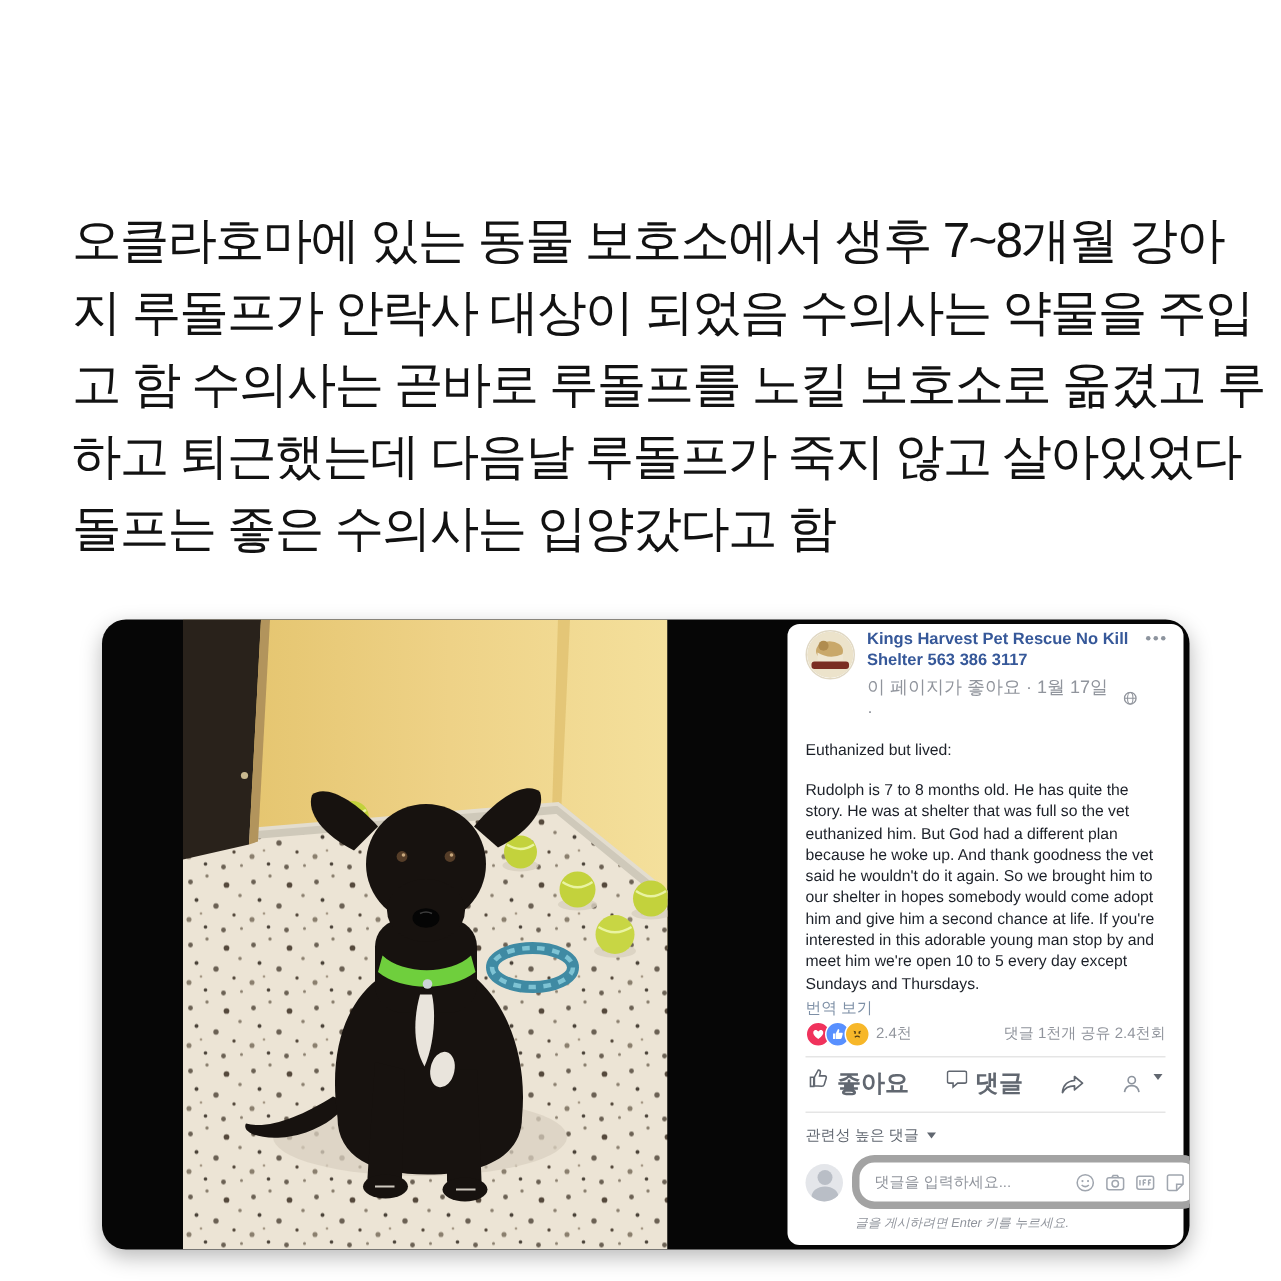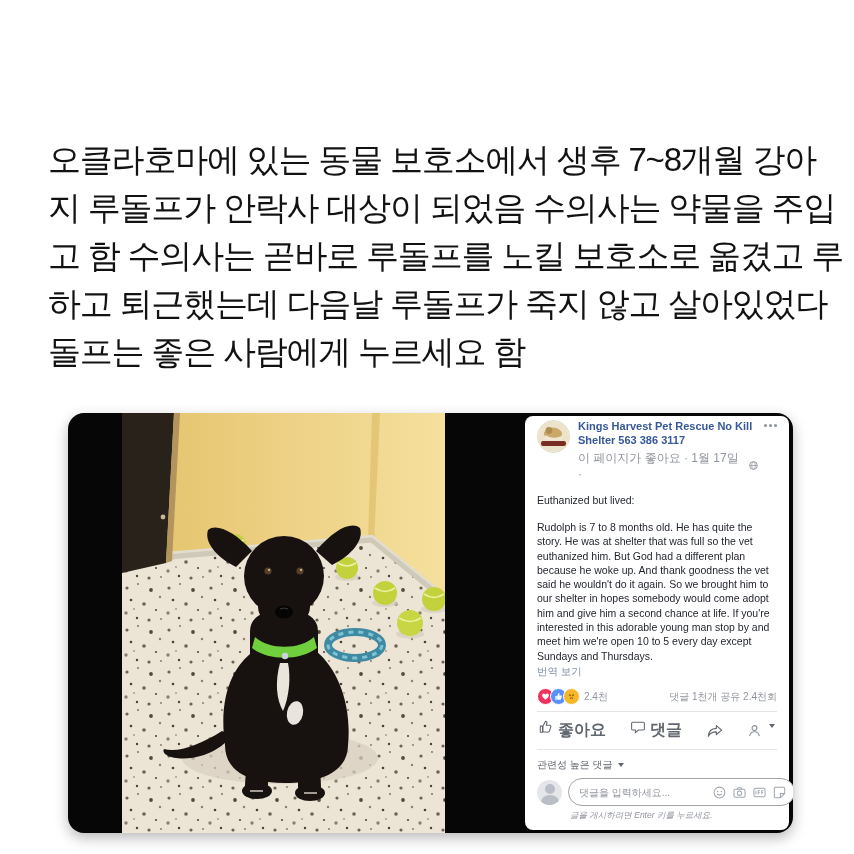--- a/index.html
+++ b/index.html
@@ -50,41 +50,41 @@
     border-top:4.5px solid #616770;display:inline-block;margin-left:3px;}
   .fb-filter{display:flex;align-items:center;font-size:10px;color:#616770;padding:6px 0 6px 0;
     cursor:pointer;}
   .fb-composer{display:flex;align-items:center;gap:6px;}
   .c-avatar{width:25px;height:25px;border-radius:50%;background:#e4e6ea;flex:0 0 25px;
     position:relative;overflow:hidden;}
   .c-avatar i{position:absolute;left:7.5px;top:4px;width:10px;height:10px;border-radius:50%;
     background:#b9bec6;}
   .c-avatar b{position:absolute;left:3.5px;top:15px;width:18px;height:14px;border-radius:50%;
     background:#b9bec6;}
-  .c-input{flex:1;display:flex;align-items:center;border:1px solid #a3a3a3;border-radius:15px;
+  .c-input{flex:1;display:flex;align-items:center;border:5px solid #a3a3a3;border-radius:15px;
     height:26px;padding:0 8px;background:#fff;}
   .c-input input{border:none;outline:none;flex:1;font-size:10px;color:#1d2129;min-width:0;
     font-family:inherit;}
   .c-input input::placeholder{color:#90949c;}
   .c-icons{display:flex;align-items:center;gap:7px;}
   .c-icons svg{display:block;cursor:pointer;}
   .fb-hint{font-size:8.5px;color:#90949c;margin:4px 0 0 33px;font-style:italic;}
 </style>
 </head>
 <body>
 
 <div class="page">
 
 
   <div class="post-body">
     <div>오클라호마에 있는 동물 보호소에서 생후 7~8개월 강아</div>
     <div>지 루돌프가 안락사 대상이 되었음 수의사는 약물을 주입</div>
     <div>고 함 수의사는 곧바로 루돌프를 노킬 보호소로 옮겼고 루</div>
     <div>하고 퇴근했는데 다음날 루돌프가 죽지 않고 살아있었다</div>
-    <div>돌프는 좋은 사람에게 누르세요 함</div>
+    <div>돌프는 좋은 수의사는 입양갔다고 함</div>
   </div>
 
   <div class="card">
 
     <div class="photo">
       <svg width="323" height="420" viewBox="0 0 323 420">
         <defs>
           <linearGradient id="wallg" x1="0" y1="0" x2="1" y2="0">
             <stop offset="0" stop-color="#e2c168"></stop>
             <stop offset="0.55" stop-color="#eed287"></stop>

